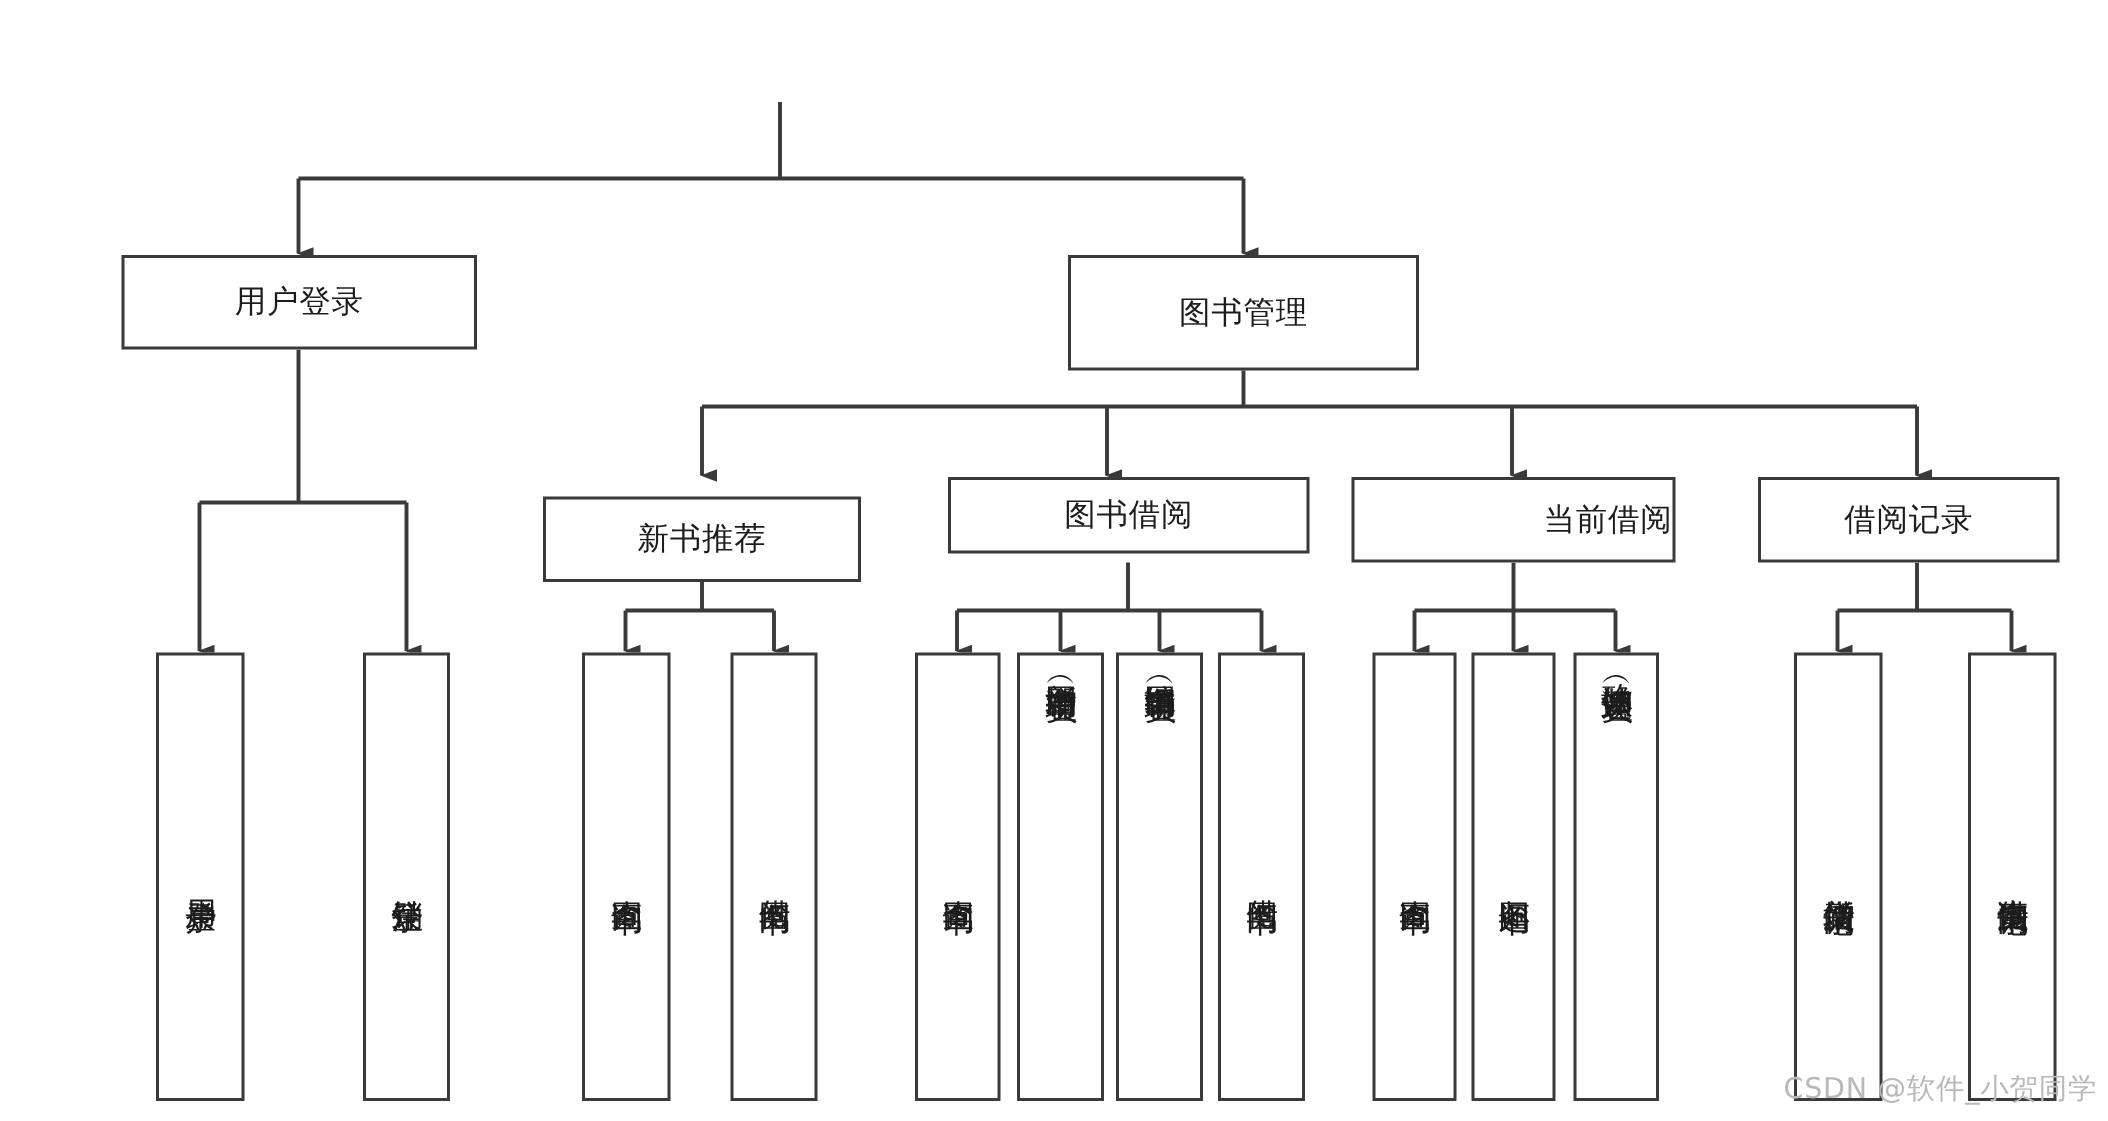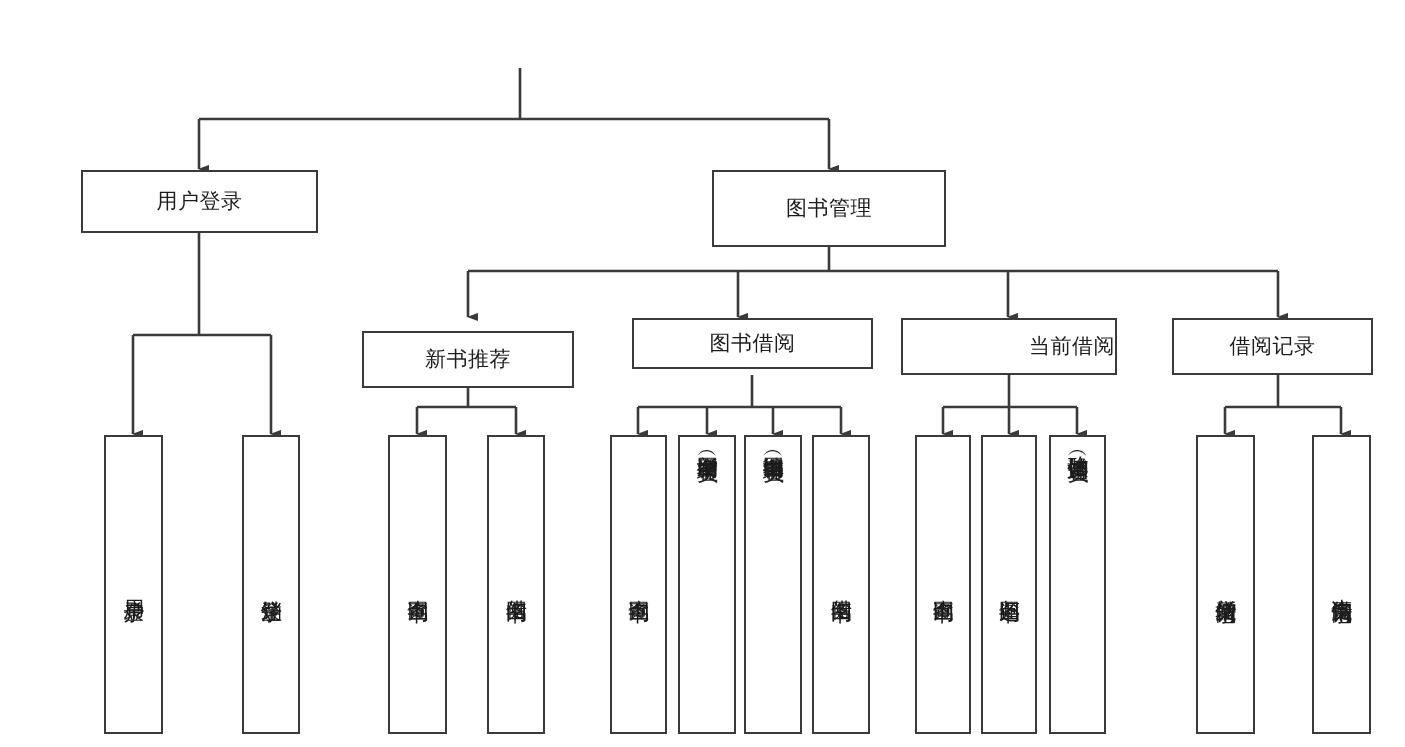--- a/index.html
+++ b/index.html
@@ -168,13 +168,14 @@
         <span>确认归还（管理员）</span>
       </div>
       <div class="node node-v" style="left: 1196px; top: 435px; width: 59px; height: 299px;">
         <span>新增借阅记录</span>
       </div>
       <div class="node node-v" style="left: 1312px; top: 435px; width: 59px; height: 299px;">
         <span>查询借阅记录</span>
       </div>
     </div>
 
+  <div id="watermark">CSDN @软件_小贺同学</div>
 </div>
 
 </body></html>

